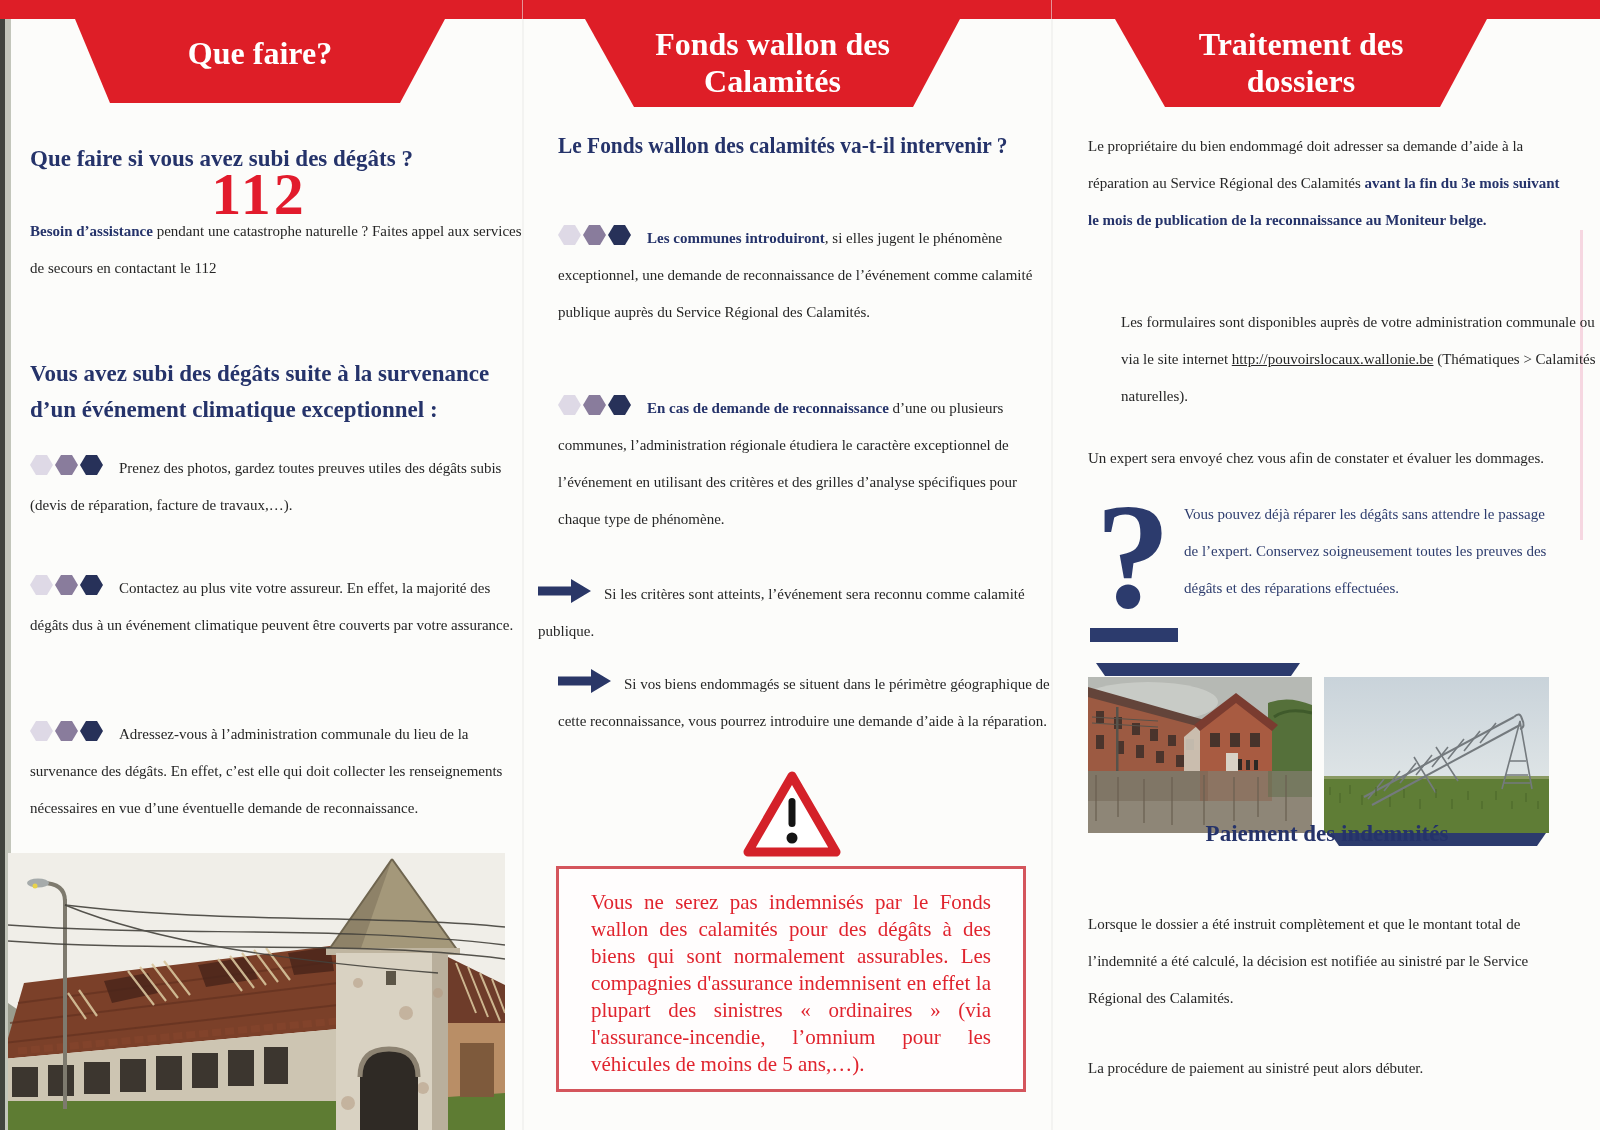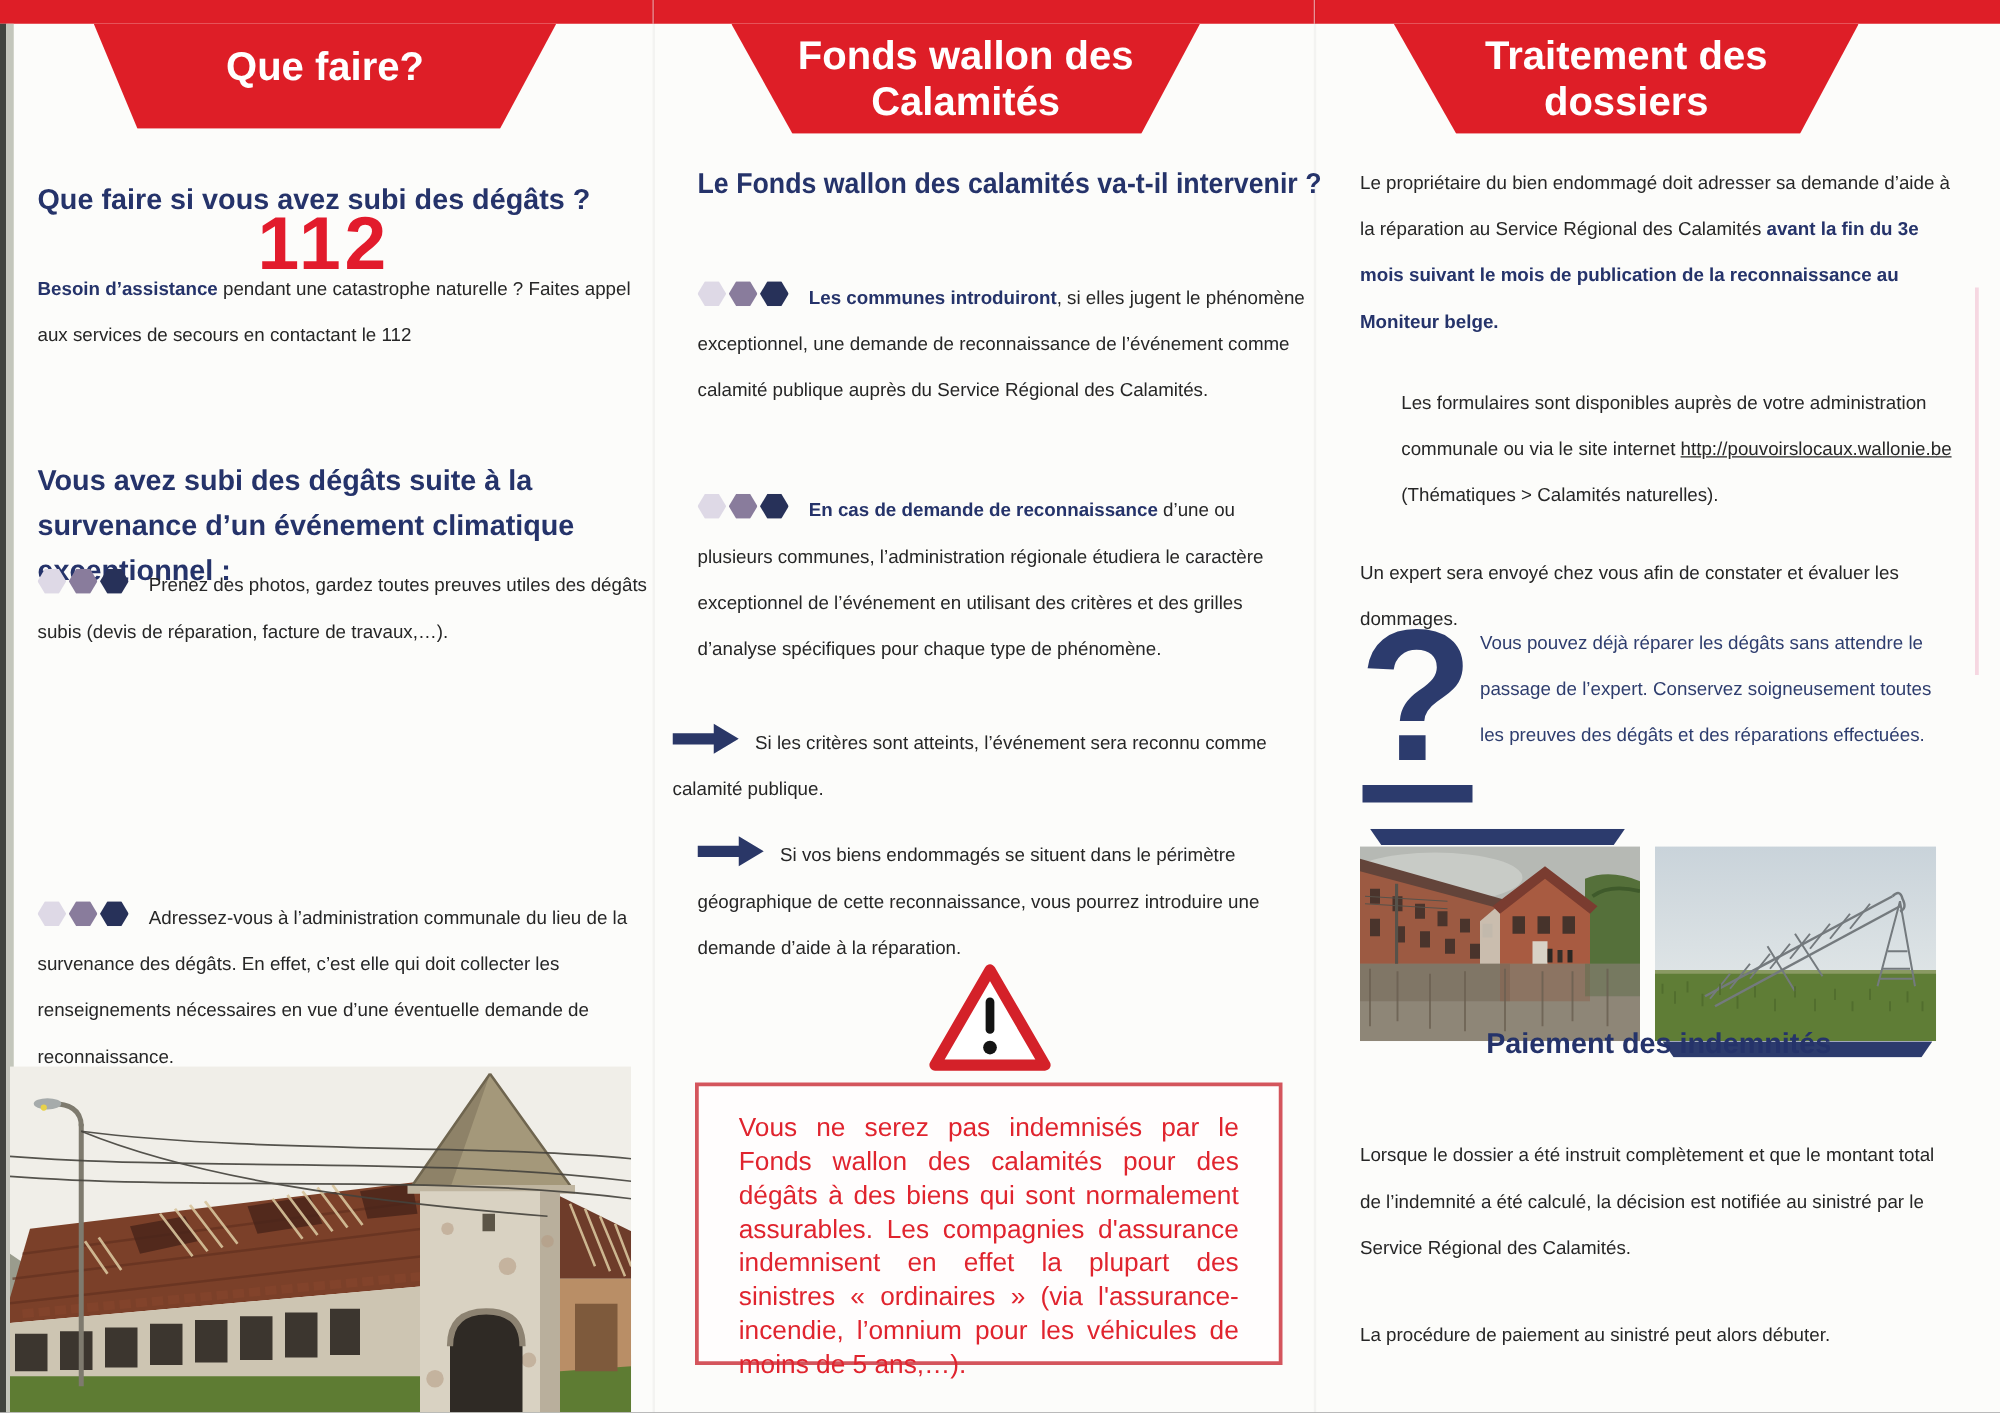--- a/index.html
+++ b/index.html
@@ -1,17 +1,17 @@
 <!DOCTYPE html>
 <html><head>
 <meta charset="utf-8">
 <style>
   html,body{margin:0;padding:0;background:#888;}
   .page{position:relative;width:1600px;height:1130px;background:#fcfcfa;overflow:hidden;
-        font-family:Liberation Sans, sans-serif;color:#262626;}
+        font-family:Liberation Serif, serif;color:#262626;}
   .abs{position:absolute;margin:0;}
   .topband{position:absolute;left:0;top:0;width:1600px;height:19px;background:#de1e27;}
   .edge1{position:absolute;left:0;top:19px;width:5px;height:1111px;background:#41443e;}
   .edge2{position:absolute;left:5px;top:19px;width:6px;height:1111px;background:#c3c6bb;}
   .fold{position:absolute;top:0;width:2px;height:1130px;background:rgba(0,0,0,.035);}
   .bandfold{position:absolute;top:0;width:1px;height:19px;background:rgba(255,255,255,.55);}
   .pinkmark{position:absolute;left:1580px;top:230px;width:3px;height:310px;background:rgba(233,130,170,.30);}
 
   .banner{position:absolute;background:#de1e27;color:#fff;font-weight:bold;font-size:32px;
           line-height:37px;display:flex;flex-direction:column;align-items:center;justify-content:center;text-align:center;}
@@ -70,26 +70,29 @@
   </div>
 
   <h2 class="abs navy-h" style="left:30px;top:141px;width:502px;">Que faire si vous avez subi des dégâts ?</h2>
 
   <div class="abs num112" style="left:20px;top:160px;width:478px;">112</div>
 
   <p class="abs body-t" style="left:30px;top:213px;width:492px;">
     <span class="navy-b">Besoin d’assistance</span><span> pendant une catastrophe naturelle ? Faites appel aux services de secours en contactant le 112</span>
   </p>
 
-  <h2 class="abs navy-h" style="left:30px;top:366px;width:502px;">Vous avez subi des dégâts suite à la survenance d’un événement climatique exceptionnel :</h2>
+  <h2 class="abs navy-h" style="left:30px;top:356px;width:502px;">Vous avez subi des dégâts suite à la survenance d’un événement climatique exceptionnel :</h2>
 
   <p class="abs body-t" style="left:30px;top:450px;width:492px;">
     <span class="hexes"><i class="hx1"></i><i class="hx2"></i><i class="hx3"></i></span><span>Prenez des photos, gardez toutes preuves utiles des dégâts subis (devis de réparation, facture de travaux,…).</span>
   </p>
 
+  <p class="abs body-t" style="left:30px;top:570px;width:492px;">
+    <span class="hexes"><i class="hx1"></i><i class="hx2"></i><i class="hx3"></i></span><span>Contactez au plus vite votre assureur. En effet, la majorité des dégâts dus à un événement climatique peuvent être couverts par votre assurance.</span>
+  </p>
 
   <p class="abs body-t" style="left:30px;top:716px;width:492px;">
     <span class="hexes"><i class="hx1"></i><i class="hx2"></i><i class="hx3"></i></span><span>Adressez-vous à l’administration communale du lieu de la survenance des dégâts. En effet, c’est elle qui doit collecter les renseignements nécessaires en vue d’une éventuelle demande de reconnaissance.</span>
   </p>
 
   <div class="photo" style="left:8px;top:853px;width:497px;height:277px;">
     <svg viewBox="0 0 497 277" preserveAspectRatio="none">
       <rect width="497" height="277" fill="#f0eee8"></rect>
       <polygon points="0,150 22,165 28,200 0,205" fill="#9a9c8d"></polygon>
       <rect y="236" width="497" height="41" fill="#5e7c33"></rect>

